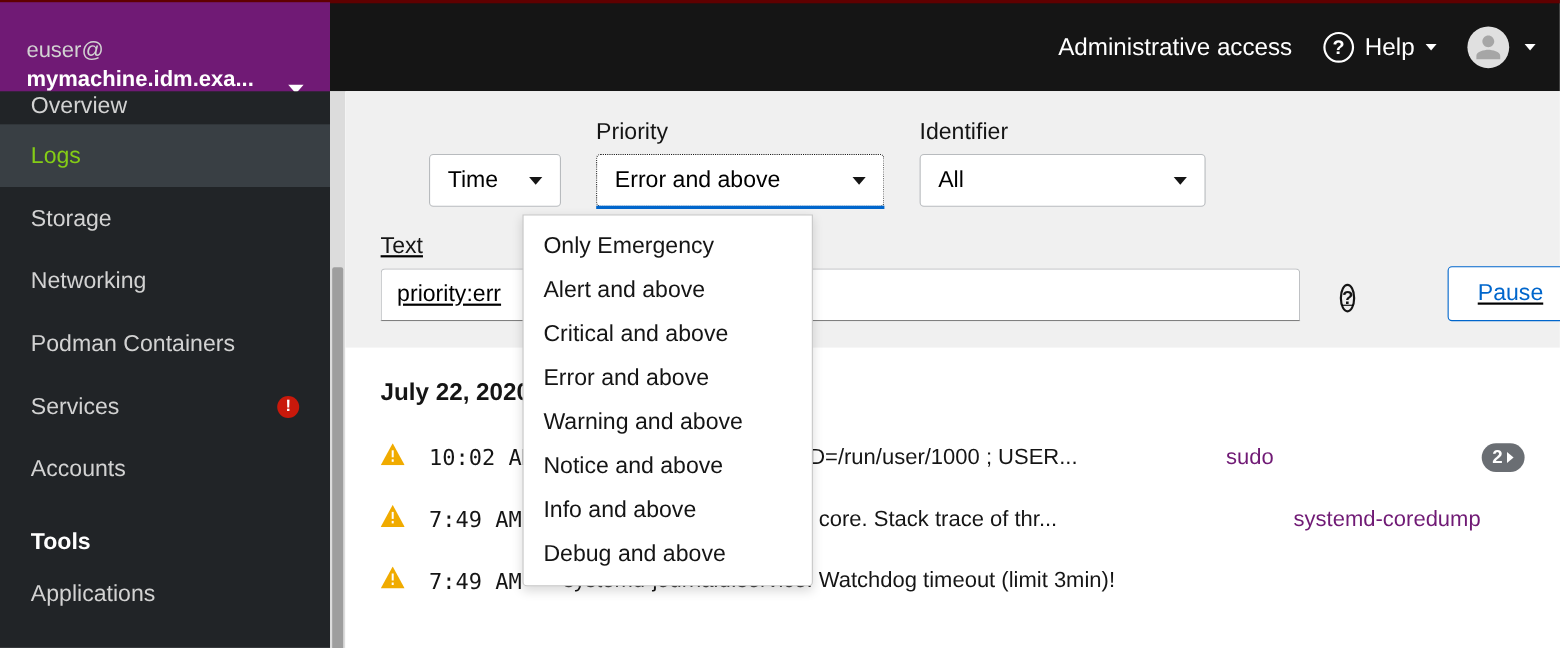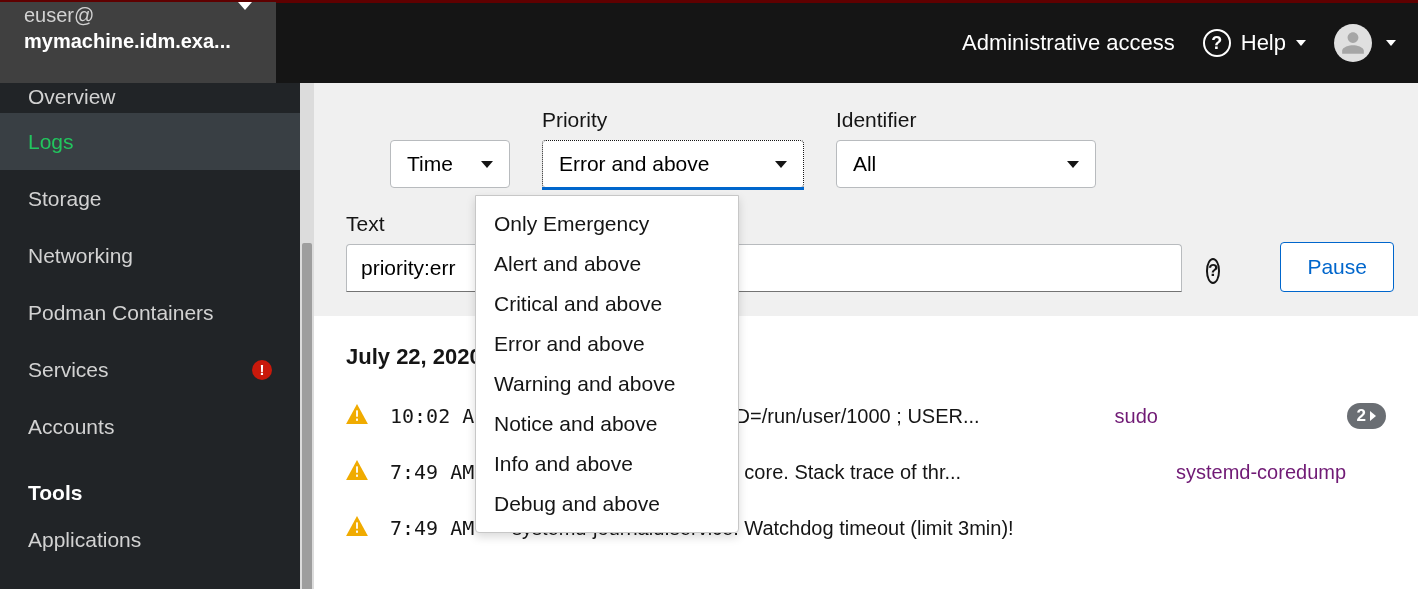--- a/index.html
+++ b/index.html
@@ -5,21 +5,21 @@
   * { box-sizing: border-box; margin: 0; padding: 0; font-family: "RedHatText", "Helvetica Neue", Arial, sans-serif; }
   html, body { width: 1418px; height: 589px; overflow: hidden; background: #fff; }
 
   
   .masthead {
     position: absolute; left: 0; top: 0; right: 0; height: 83px;
     background: #151515; color: #fff; display: flex; align-items: center;
     border-top: 3px solid #5f0000;
   }
   .host-switcher {
-    width: 276px; height: 83px; background: #404040; display: flex; align-items: flex-start;
+    width: 300px; height: 83px; background: #701a75; display: flex; align-items: flex-end;
     justify-content: space-between; padding: 0 24px; color: #fff; cursor: pointer;
   }
   .host-switcher .txt { line-height: 1.3; font-size: 20px; }
   .host-switcher .user { color: #d2d2d2; }
   .host-switcher .host { font-weight: 700; color: #fff; }
   .caret-down {
     width: 0; height: 0; border-left: 7px solid transparent; border-right: 7px solid transparent;
     border-top: 8px solid #fff; display: inline-block;
   }
   .caret-down.small { border-left-width:6px; border-right-width:6px; border-top-width:7px; border-top-color:#151515; }
@@ -43,21 +43,21 @@
   
   .sidebar {
     position: absolute; left: 0; top: 83px; bottom: 0; width: 300px;
     background: #212427; color: #d2d2d2; overflow: hidden;
   }
   .side-item {
     height: 57px; display: flex; align-items: center; padding: 0 28px; font-size: 21px;
     cursor: pointer; justify-content: space-between;
   }
   .side-item.cut { height: 30px; align-items: flex-end; padding-bottom: 4px; }
-  .side-item.active { background: #393f44; color: #22c55e; }
+  .side-item.active { background: #393f44; color: #84cc16; }
   .side-section { height: 56px; display:flex; align-items:flex-end; padding: 0 28px 6px; font-size: 21px; font-weight: 700; color:#fff; }
   .alert-dot { width: 20px; height: 20px; border-radius: 50%; background: #c9190b; color:#fff; font-weight:700; font-size:15px; display:flex; align-items:center; justify-content:center; }
 
   
   .scroll-track {
     position: absolute; left: 300px; top: 83px; width: 14px; bottom: 0;
     background: #dcdcdc;
   }
   .scroll-thumb { position:absolute; left:2px; right:2px; top:160px; height:380px; background:#9e9e9e; border-radius:2px; }
 
@@ -74,21 +74,21 @@
   .select {
     background:#fff; border:1px solid #b8bbbe; border-radius:4px; height:48px;
     display:flex; align-items:center; justify-content:space-between; padding: 0 16px;
     font-size:21px; cursor:pointer; gap: 28px;
   }
   .select.time { min-width: 104px; margin-left: 44px; }
   .select.prio { min-width: 262px; border:1px dotted #151515; outline: none; position:relative; }
   .select.prio::after{ content:""; position:absolute; left:-1px; right:-1px; bottom:-3px; height:3px; background:#0066cc; }
   .select.ident { min-width: 260px; }
 
-  .row2 { display:flex; align-items:flex-end; gap: 24px; margin-top: 22px; }
+  .row2 { display:flex; align-items:flex-end; gap: 36px; margin-top: 22px; text-decoration: underline; }
   .text-col { flex: 0 0 836px; display:flex; flex-direction:column; gap:8px; }
   .text-input {
     background:#fff; border:1px solid #b8bbbe; border-bottom:1px solid #737373; border-radius:4px 4px 0 0;
     height:48px; padding: 0 14px; font-size:21px; width:100%;
   }
   .divider-v { width:1px; height:36px; background:#c7c7c7; margin: 0 6px 4px; }
   .pause-btn {
     margin-left:auto; height:50px; padding:0 26px; border:1px solid #0066cc; color:#0066cc;
     background:#fff; border-radius:4px; font-size:21px; cursor:pointer;margin-top:32px;
   }

